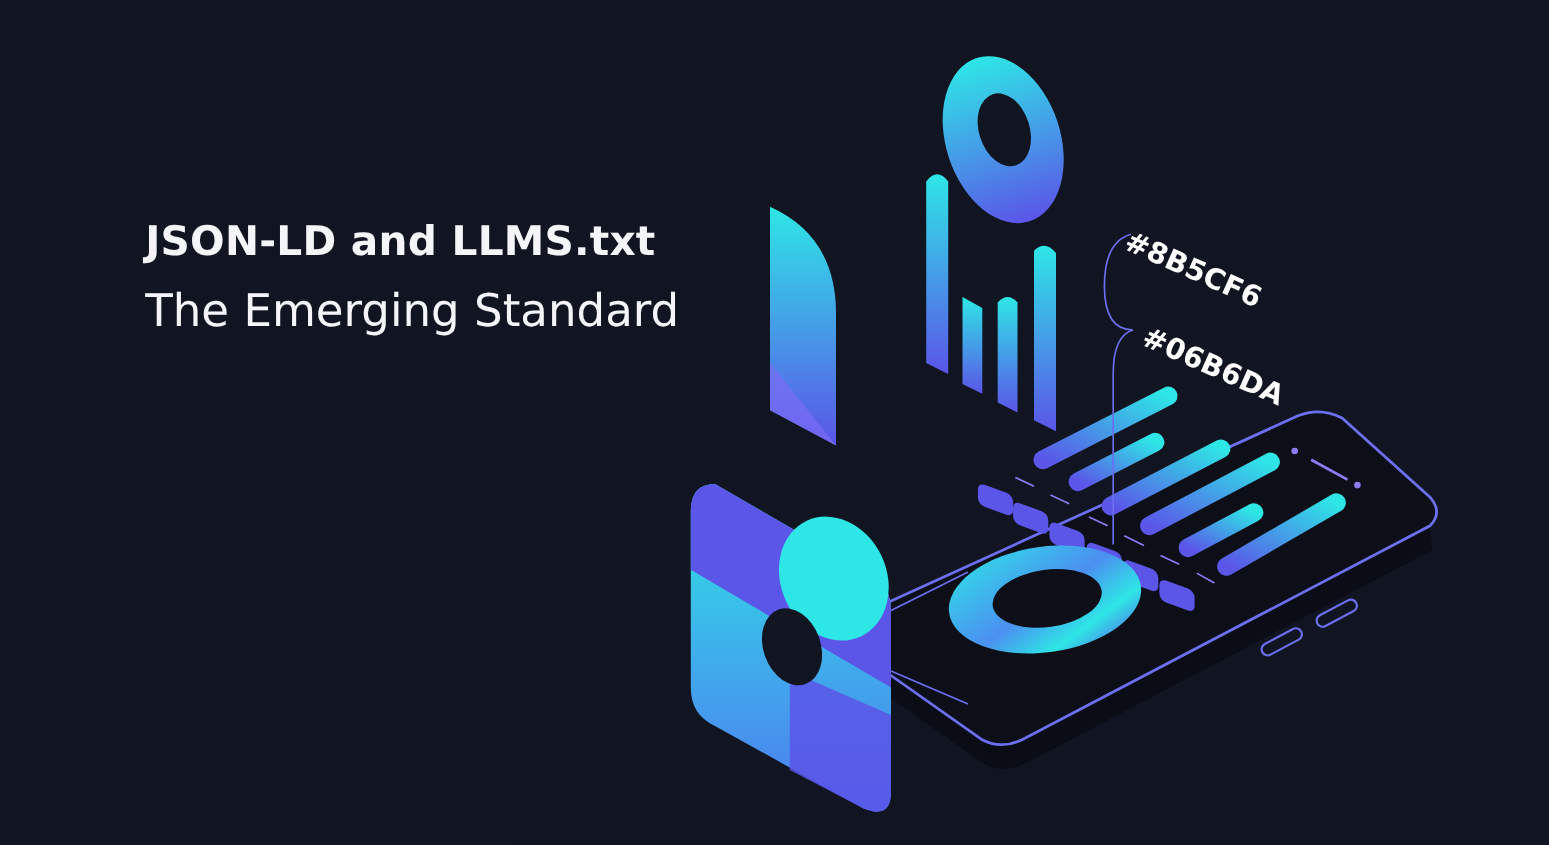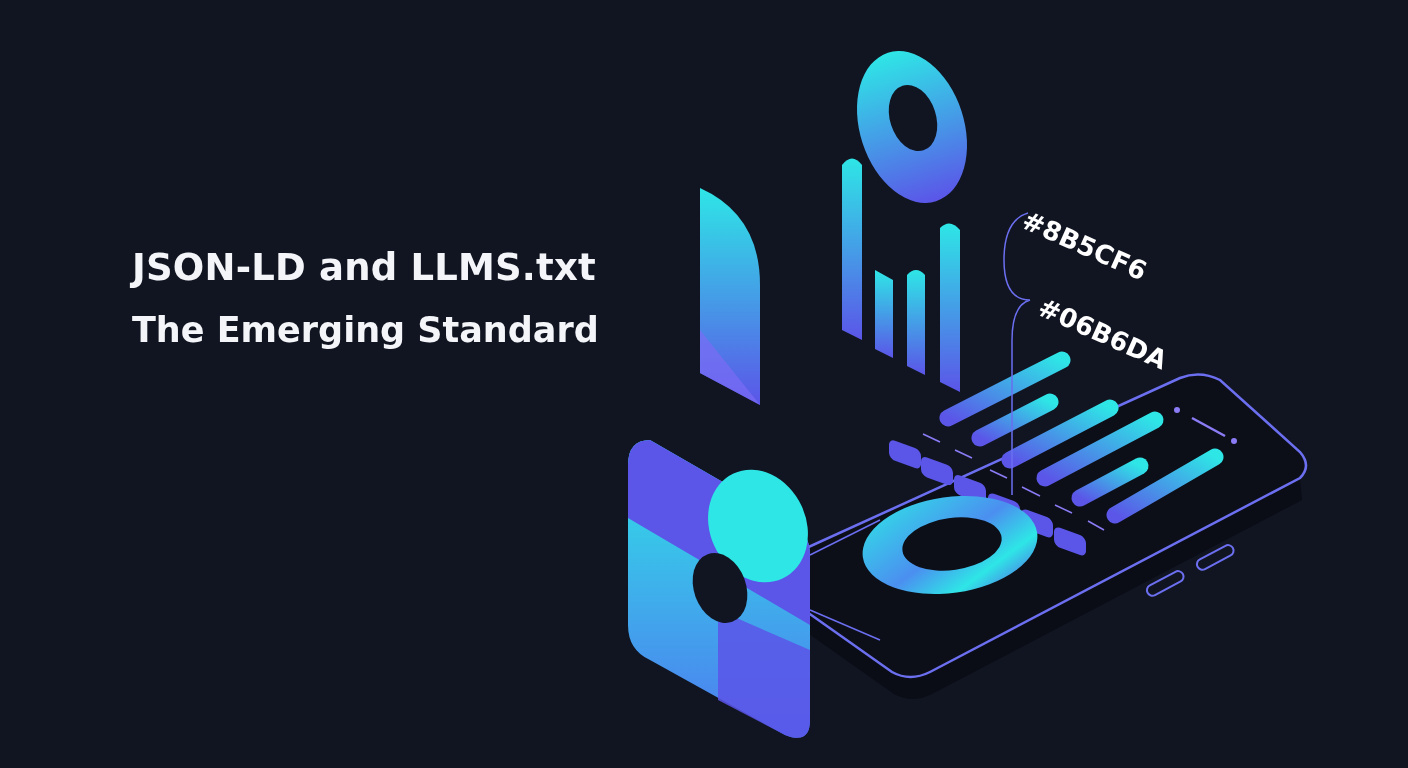--- a/index.html
+++ b/index.html
@@ -8,24 +8,24 @@
     background: #111522;
     font-family: "DejaVu Sans", sans-serif;
     position: relative;
   }
   .title-block {
     position: absolute; left: 132px; top: 192px;
     color: #f4f5f8;
   }
   .title-line {
     font-size: 37px; font-weight: bold; line-height: 55px;
-    letter-spacing: 0.2px; white-space: nowrap; margin-top: 48px;
+    letter-spacing: 0.2px; white-space: nowrap;
   }
   .subtitle-line {
-    font-size: 35px; font-weight: bold; line-height: 50px;
+    font-size: 41px; font-weight: normal; line-height: 50px;
     margin-top: 10px; white-space: nowrap;
   }
   svg.art { position: absolute; left: 0; top: 0; }
   .hex-label {
     position: absolute; color: #ffffff; font-weight: bold;
     font-size: 26px; white-space: nowrap; transform-origin: left top;
   }
 </style>
 </head>
 <body>

